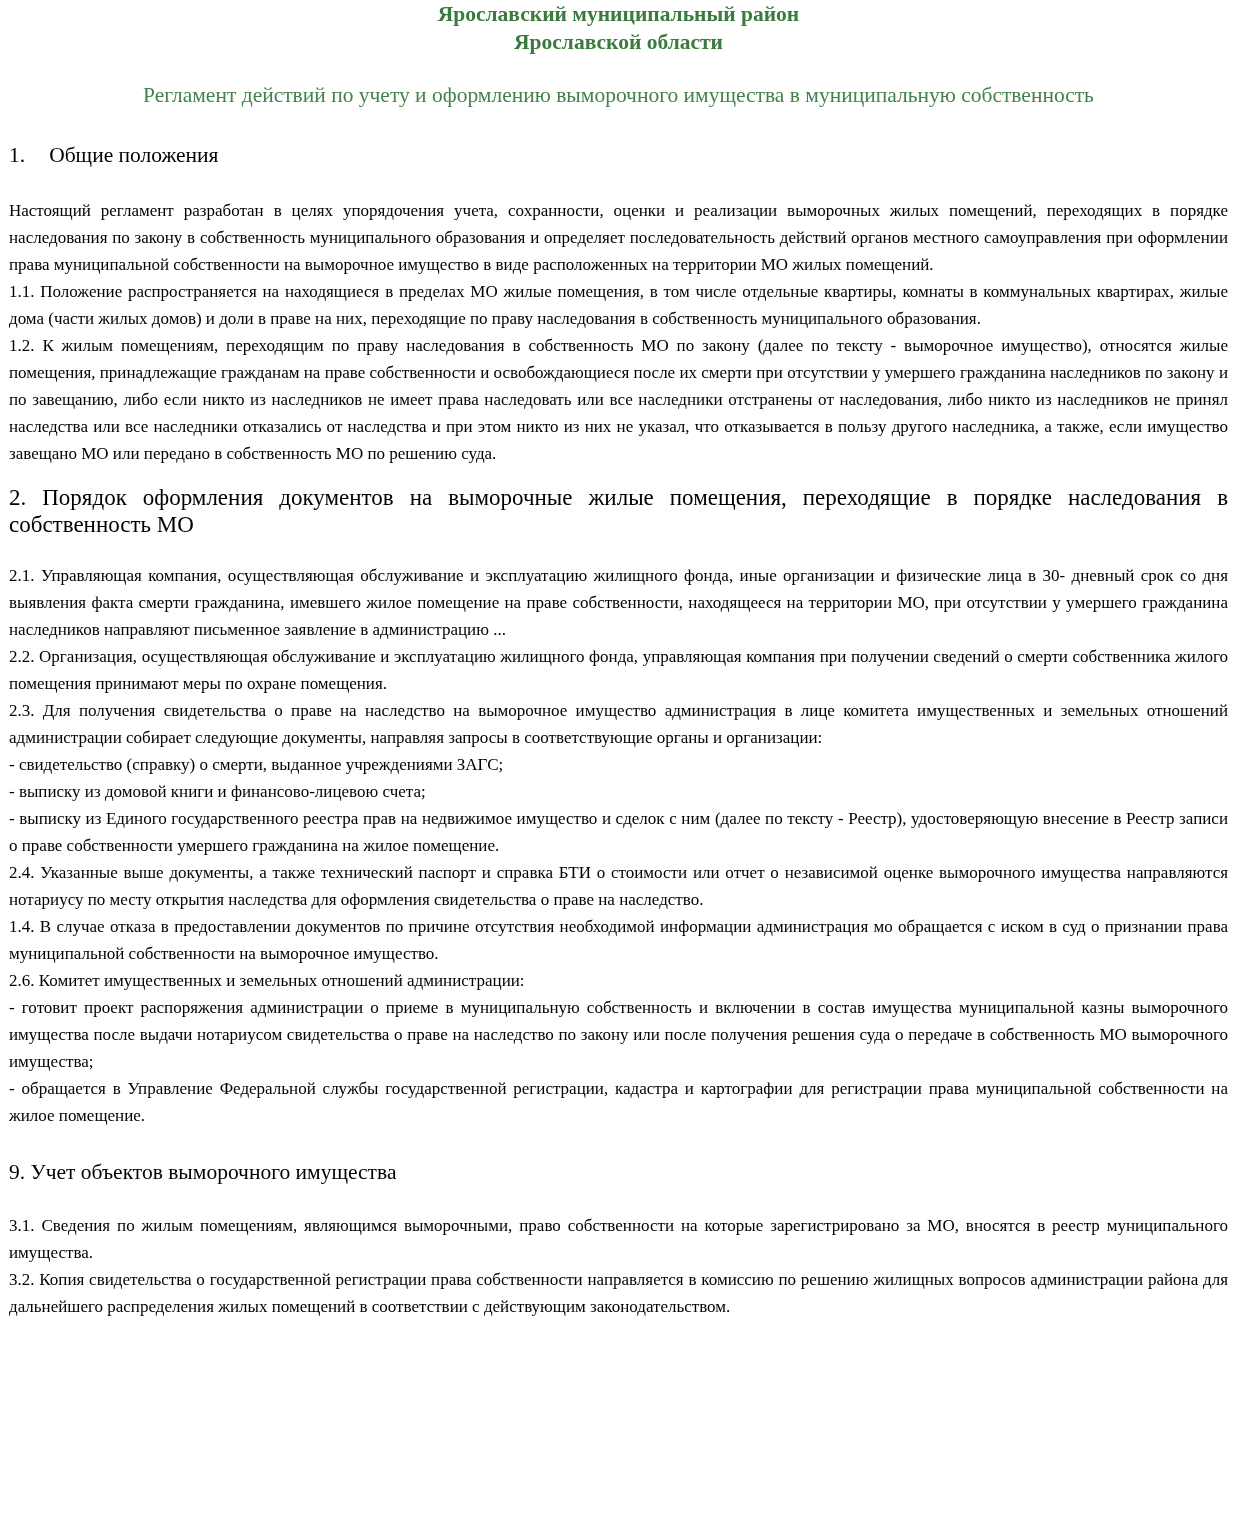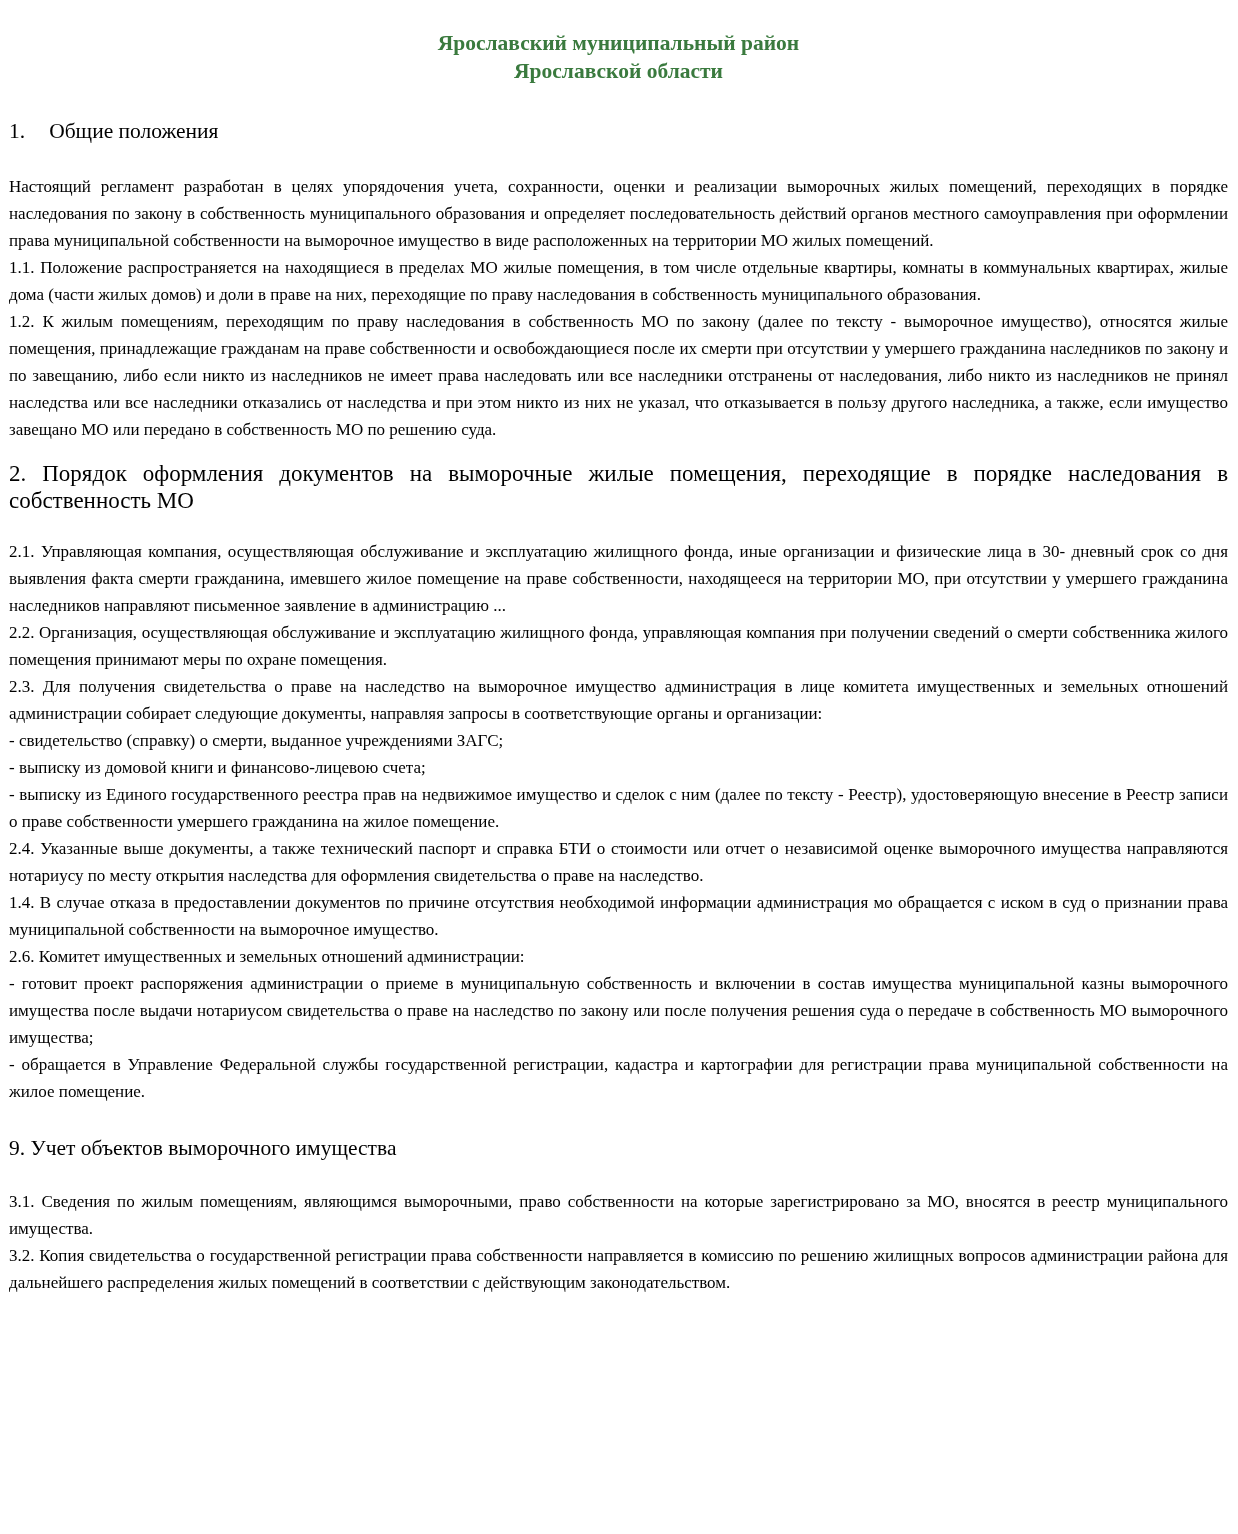--- a/index.html
+++ b/index.html
@@ -3,21 +3,21 @@
 <meta charset="utf-8">
 <style>
   * { margin: 0; padding: 0; box-sizing: border-box; }
   html, body { background: #ffffff; }
   body {
     width: 1238px;
     min-height: 1534px;
     font-family: "Liberation Serif", "DejaVu Serif", serif;
     color: #000000;
   }
-  .page { padding: 29px 10px 12px 9px; }
+  .page { padding: 0 10px 12px 9px; }
 
   .org-title {
     text-align: center;
     font-weight: bold;
     color: var(--title-green, #3a7a3e);
     font-size: 21.5px;
     line-height: 28px;
   }
   .doc-subtitle {
     text-align: center;
@@ -57,20 +57,21 @@
 </head>
 <body>
 
 <div class="page doc">
 
   <header>
     <div class="org-title">
       <div>Ярославский муниципальный район</div>
       <div>Ярославской области</div>
     </div>
+    <div class="doc-subtitle">Регламент действий по учету и оформлению выморочного имущества в муниципальную собственность</div>
   </header>
 
   <section>
     <h2 class="h-center heading-1">
       <span class="h-num">1.</span><span class="h-txt">Общие положения</span>
     </h2>
     <p>Настоящий регламент разработан в целях упорядочения учета, сохранности, оценки и реализации выморочных жилых помещений, переходящих в порядке наследования по закону в собственность муниципального образования и определяет последовательность действий органов местного самоуправления при оформлении права муниципальной собственности на выморочное имущество в виде расположенных на территории МО жилых помещений.</p>
     <p>1.1. Положение распространяется на находящиеся в пределах МО жилые помещения, в том числе отдельные квартиры, комнаты в коммунальных квартирах, жилые дома (части жилых домов) и доли в праве на них, переходящие по праву наследования в собственность муниципального образования.</p>
     <p>1.2. К жилым помещениям, переходящим по праву наследования в собственность МО по закону (далее по тексту - выморочное имущество), относятся жилые помещения, принадлежащие гражданам на праве собственности и освобождающиеся после их смерти при отсутствии у умершего гражданина наследников по закону и по завещанию, либо если никто из наследников не имеет права наследовать или все наследники отстранены от наследования, либо никто из наследников не принял наследства или все наследники отказались от наследства и при этом никто из них не указал, что отказывается в пользу другого наследника, а также, если имущество завещано МО или передано в собственность МО по решению суда.</p>
   </section>

